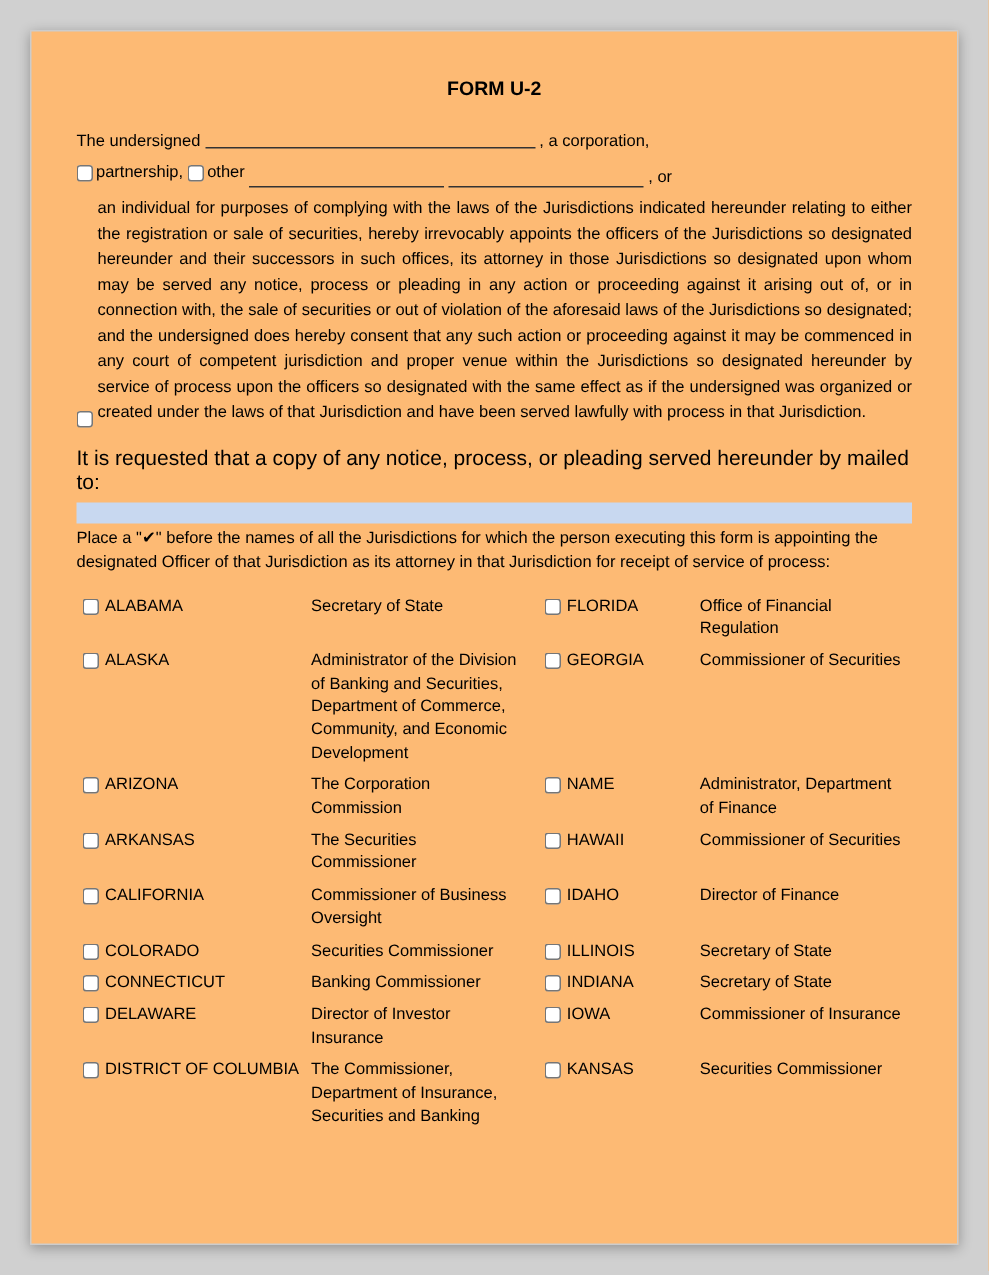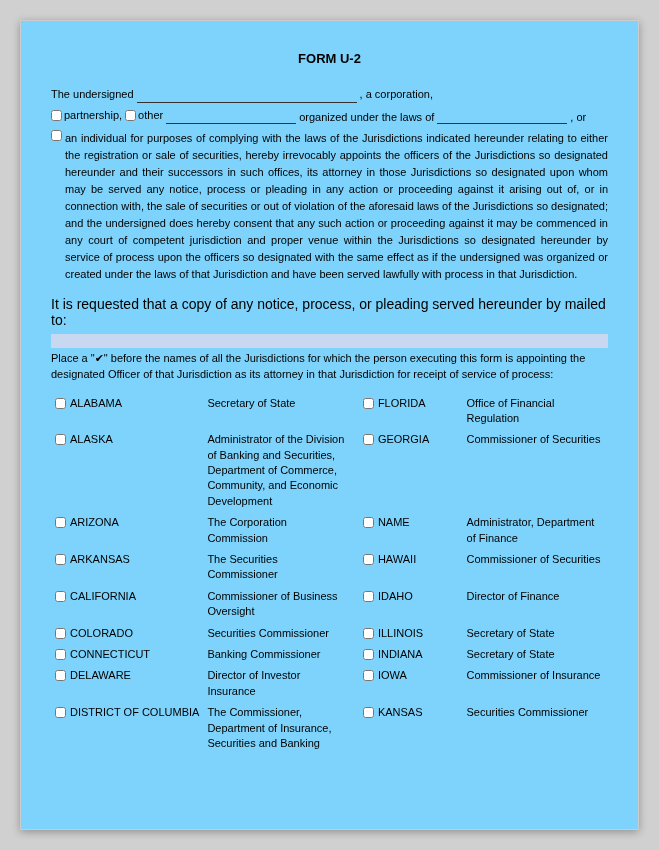--- a/index.html
+++ b/index.html
@@ -7,21 +7,21 @@
       background: #d0d0d0;
       display: flex;
       justify-content: center;
       align-items: flex-start;
       min-height: 850px;
       padding: 20px;
       font-family: Arial, sans-serif;
       font-size: 11px;
     }
     .page {
-      background: #7dd3fc;
+      background: #fdba74;
       width: 619px;
       min-height: 810px;
       padding: 30px 30px 30px 30px;
       box-shadow: 0 2px 8px rgba(0,0,0,0.3);
       border: 1px solid #ccc;
     }
     .title-section {
       text-align: center;
       margin-bottom: 20px;
     }
@@ -125,40 +125,39 @@
 </head>
 <body>
 
 <div class="page">
 
   <div class="title-section">
     <div class="form-title">FORM U-2</div>
   </div>
 
   <div class="intro-section">
-    <div style="display:flex; flex-wrap:wrap; align-items:flex-end; gap:3px; margin-bottom:4px;">
+    <div style="display:flex; flex-wrap:wrap; align-items:flex-start; gap:3px; margin-bottom:4px;">
       <span>The undersigned</span>
       <input type="text" class="underline-field long" style="">
       <span>, a corporation,</span>
     </div>
     <div style="display:flex; flex-wrap:wrap; align-items:baseline; gap:3px; margin-bottom:4px;">
       <span class="checkbox-inline">
         <input type="checkbox" style="">
         <span>partnership,</span>
       </span>
       <span class="checkbox-inline">
         <input type="checkbox" style="">
         <span>other</span>
       </span>
       <input type="text" class="underline-field medium" style="">
-      <span>organized under the laws of</span>
       <input type="text" class="underline-field medium" style="">
       <span>, or</span>
     </div>
-    <div style="display:flex; align-items:flex-start; gap:3px;">
+    <div style="display:flex; align-items:flex-end; gap:3px;">
       <span class="checkbox-inline">
         <input type="checkbox" style="">
       </span>
       <p class="body-text" style="margin:0;">an individual for purposes of complying with the laws of the Jurisdictions indicated hereunder relating to either the registration or sale of securities, hereby irrevocably appoints the officers of the Jurisdictions so designated hereunder and their successors in such offices, its attorney in those Jurisdictions so designated upon whom may be served any notice, process or pleading in any action or proceeding against it arising out of, or in connection with, the sale of securities or out of violation of the aforesaid laws of the Jurisdictions so designated; and the undersigned does hereby consent that any such action or proceeding against it may be commenced in any court of competent jurisdiction and proper venue within the Jurisdictions so designated hereunder by service of process upon the officers so designated with the same effect as if the undersigned was organized or created under the laws of that Jurisdiction and have been served lawfully with process in that Jurisdiction.</p>
     </div>
   </div>
 
   <div class="copy-section">
     <p>It is requested that a copy of any notice, process, or pleading served hereunder by mailed to:</p>
   </div>

